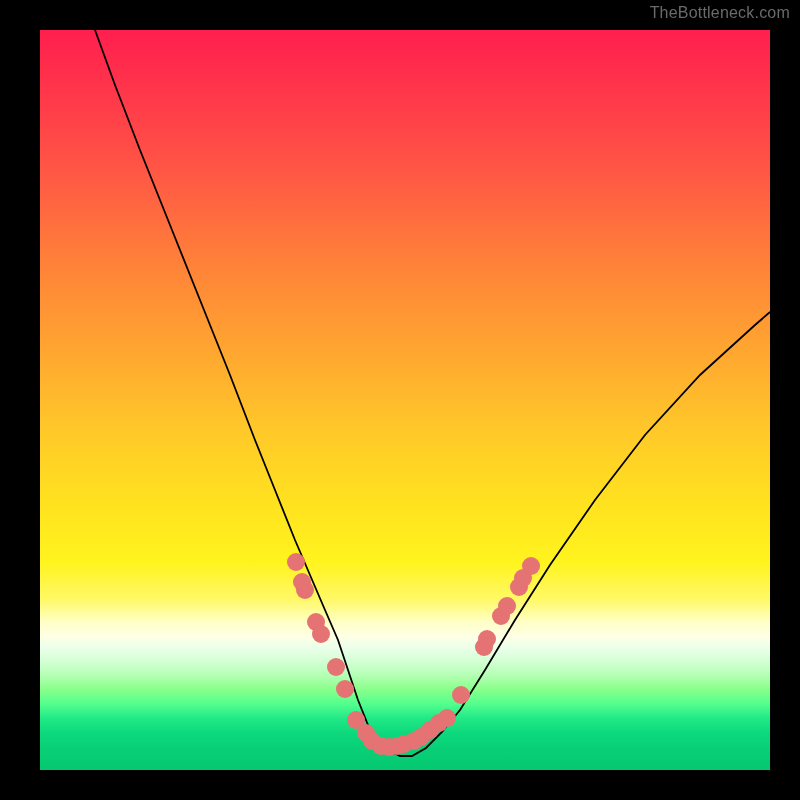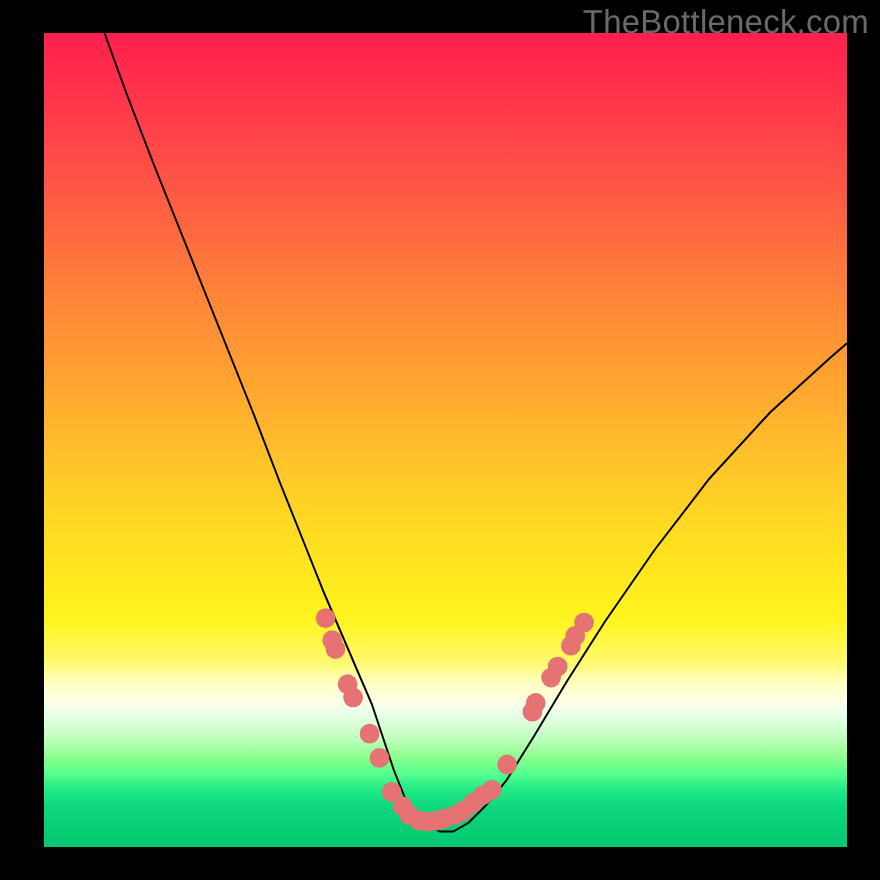--- a/index.html
+++ b/index.html
@@ -15,21 +15,21 @@
     position: relative;
     width: 800px;
     height: 800px;
     background: #000;
   }
   .watermark {
     position: absolute;
     top: 4px;
     right: 10px;
     color: #6a6a6a;
-    font-size: 30px;
+    font-size: 16px;
     font-weight: 400;
     letter-spacing: 0.2px;
     z-index: 10;
   }
   .plot-area {
     position: absolute;
     left: 40px;
     top: 30px;
     width: 730px;
     height: 740px;

